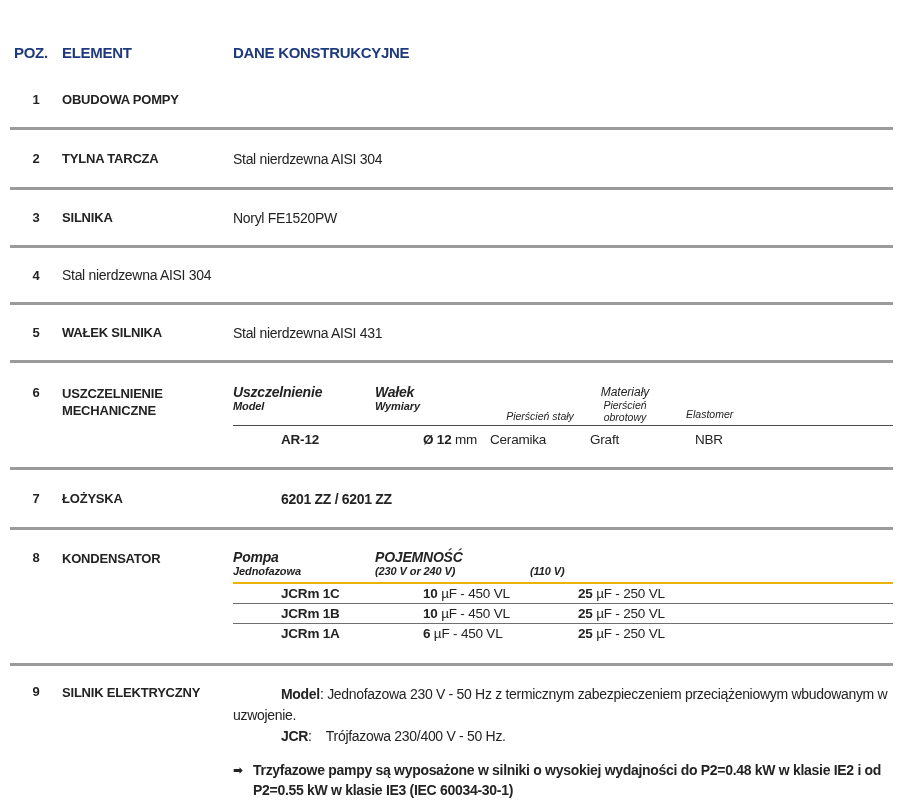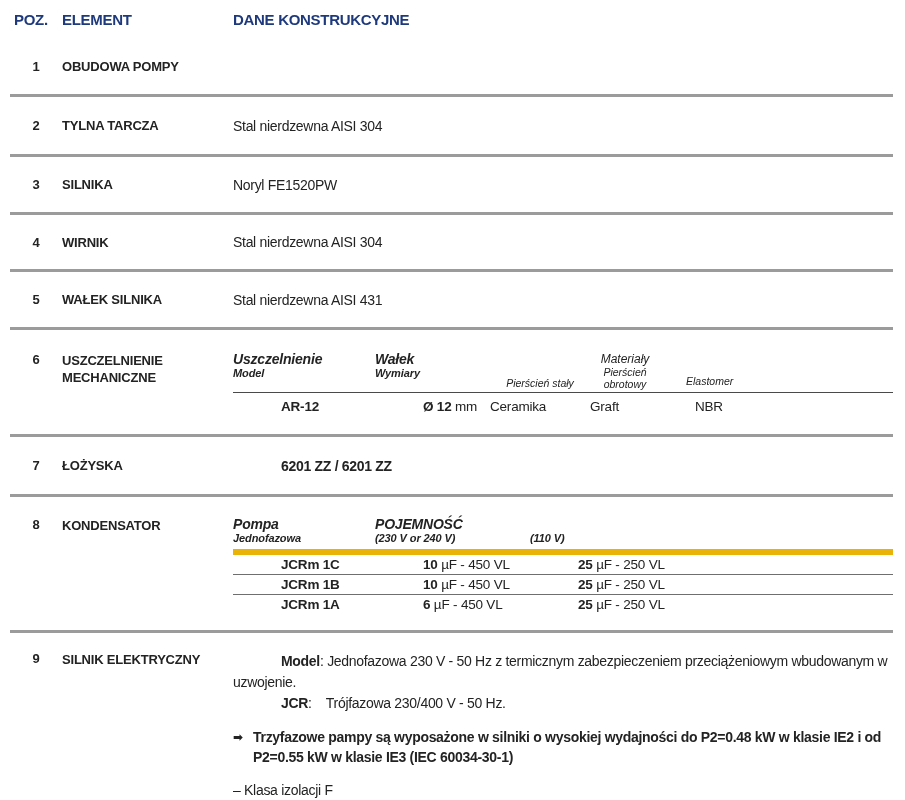--- a/index.html
+++ b/index.html
@@ -13,21 +13,21 @@
     background:#ffffff;
     overflow:hidden;
   }
   .grid-row{
     display:grid;
     grid-template-columns:52px 171px 1fr;
     box-sizing:border-box;
   }
   .divided{border-bottom:3px solid #9b9b9b;}
   .simple{align-items:center;}
-  .hdr-row{height:38px;align-items:center;}
+  .hdr-row{height:38px;align-items:center;margin-top:33px;}
   .hdr{color:#1e3a7d;font-weight:bold;font-size:15px;letter-spacing:-0.3px;}
   .hdr.pozh{padding-left:4px;}
   .poz{font-weight:bold;font-size:13px;text-align:center;}
   .el{font-weight:bold;font-size:13px;letter-spacing:-0.2px;line-height:17px;}
   .dane{font-size:14px;letter-spacing:-0.3px;line-height:20px;}
   .b{font-weight:bold;margin-left:48px;}
   .r1{height:59px;}
   .r2{height:60px;}
   .r3{height:58px;}
   .r4{height:57px;}
@@ -61,21 +61,21 @@
   }
   .seal-data .c3,.seal-data .c4{text-align:left;}
   .seal-data .c5{padding-left:35px;}
 
   
   .cap{width:100%;}
   .cap-head{
     display:grid;
     grid-template-columns:142px 155px 1fr;
     padding-bottom:4px;
-    border-bottom:6px solid #eab308;
+    border-bottom:2px solid #eab308;
   }
   .cap-head .c3{align-self:end;}
   .cap-row{
     display:grid;
     grid-template-columns:142px 155px 1fr;
     height:19px;
     align-items:center;
     border-bottom:1px solid #6f6f6f;
     font-size:13.5px;letter-spacing:-0.2px;
   }
@@ -112,21 +112,20 @@
   </div>
 
   <div class="grid-row divided simple r3">
     <div class="poz">3</div>
     <div class="el">SILNIKA</div>
     <div class="dane">Noryl FE1520PW</div>
   </div>
 
   <div class="grid-row divided simple r4">
     <div class="poz">4</div>
-    <div class="el">WIRNIK</div>
     <div class="dane">Stal nierdzewna AISI 304</div>
   </div>
 
   <div class="grid-row divided simple r5">
     <div class="poz">5</div>
     <div class="el">WAŁEK SILNIKA</div>
     <div class="dane">Stal nierdzewna AISI 431</div>
   </div>
 
   <div class="grid-row divided r6">

